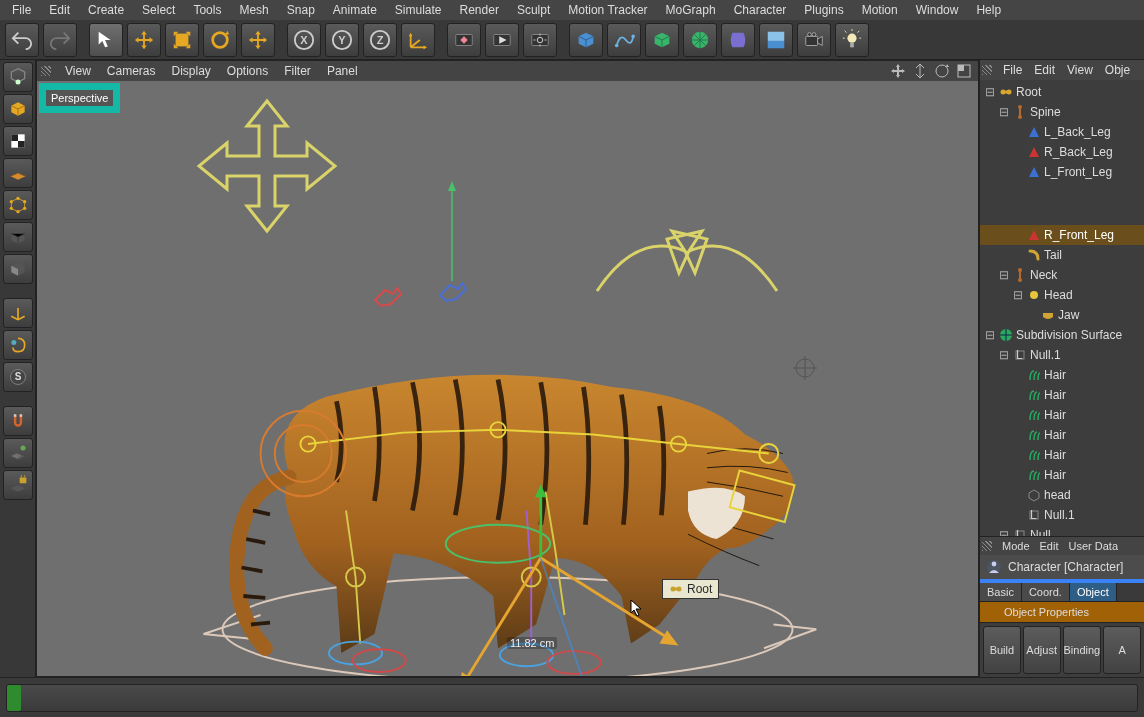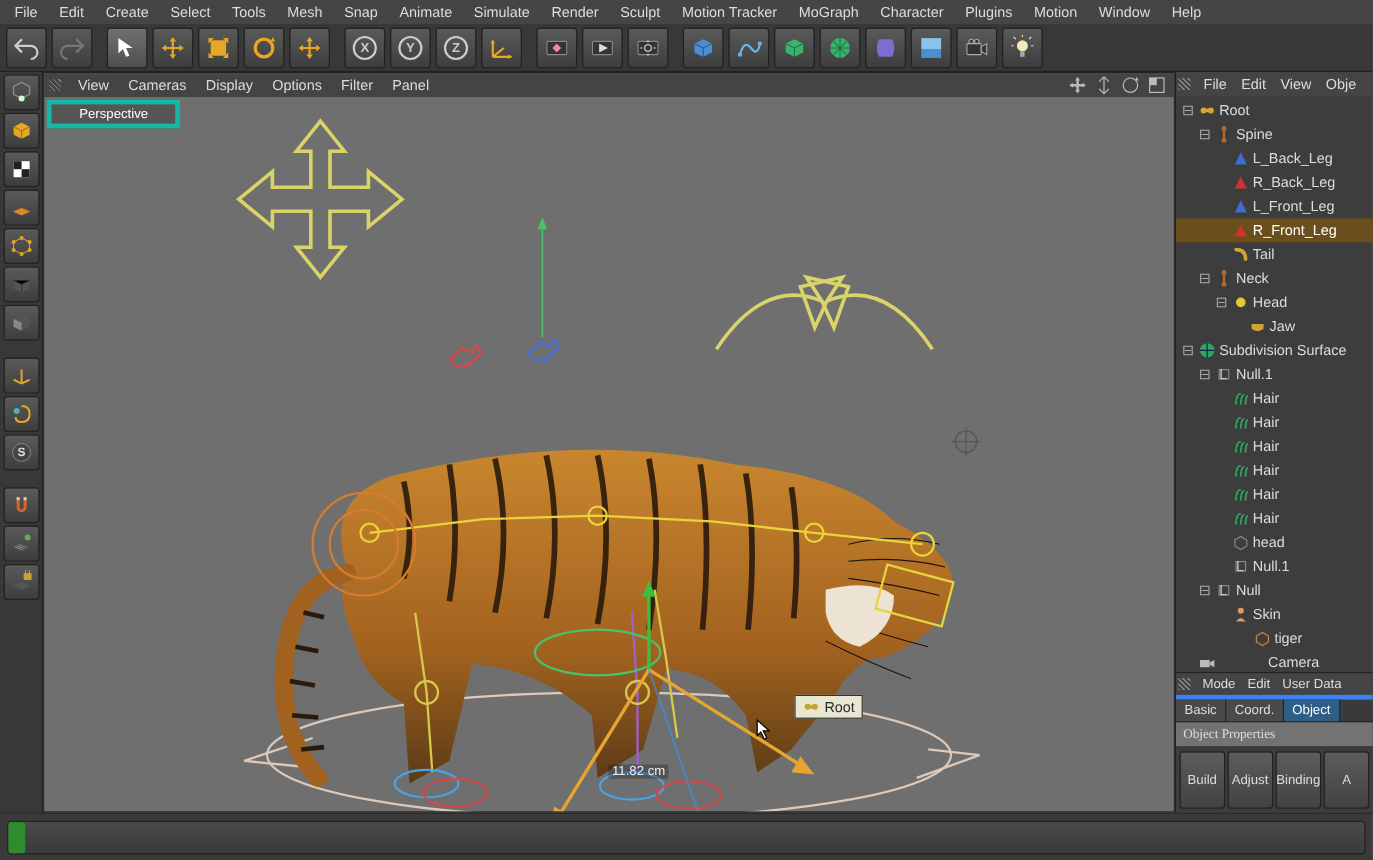--- a/index.html
+++ b/index.html
@@ -20,21 +20,21 @@
   .lbtn{width:30px;height:30px;border-radius:3px;display:flex;align-items:center;justify-content:center;background:linear-gradient(#5a5a5a,#3d3d3d);border:1px solid #222;}
   .lbtn svg{width:20px;height:20px;}
   .lsep{height:10px;}
   
   .center{flex:1;display:flex;flex-direction:column;background:#707070;border:1px solid #222;}
   .center-top{height:20px;background:#444;display:flex;align-items:center;padding:0 4px;gap:2px;}
   .center-top .drag{width:10px;height:10px;background:repeating-linear-gradient(45deg,#888,#888 1px,#444 1px,#444 3px);margin-right:4px;}
   .center-top .item{padding:2px 8px;color:#ddd;}
   .center-top .spacer{flex:1;}
   .center-top .icon{width:16px;height:16px;margin:0 2px;display:flex;align-items:center;justify-content:center;}
-  .center-label{position:absolute;background:#555;color:#fff;padding:2px 23px;border:4px solid #14b8a6;font-size:11px;}
+  .center-label{position:absolute;background:#555;color:#fff;padding:2px 5px;border:7px solid #14b8a6;font-size:11px;}
   .viewport{position:relative;flex:1;background:#6f6f6f;overflow:hidden;}
   .tooltip{position:absolute;background:#e9e7cf;color:#2a2a2a;padding:2px 6px;border:1px solid #333;font-size:11px;display:flex;align-items:center;gap:4px;}
   
   .right{width:165px;background:#3d3d3d;border-left:1px solid #222;display:flex;flex-direction:column;}
   .right-sub{height:20px;background:#444;display:flex;align-items:center;padding:0 2px;gap:2px;}
   .right-sub .drag{width:10px;height:10px;background:repeating-linear-gradient(45deg,#888,#888 1px,#444 1px,#444 3px);margin-right:3px;}
   .right-sub .item{padding:2px 6px;color:#ddd;}
   .tree{flex:1;overflow:auto;padding:2px 0;}
   .tree-row{display:flex;align-items:center;height:20px;color:#ddd;white-space:nowrap;}
   .tree-row.sel{background:#6a4f1c;color:#fff;}
@@ -43,21 +43,21 @@
   .tree-row .lbl{flex:1;padding-right:4px;}
   
   .attr{border-top:1px solid #222;}
   .attr .bar{height:18px;background:#444;display:flex;align-items:center;padding:0 2px;gap:2px;}
   .attr .bar .drag{width:10px;height:10px;background:repeating-linear-gradient(45deg,#888,#888 1px,#444 1px,#444 3px);margin-right:3px;}
   .attr .bar .item{padding:1px 5px;color:#ddd;font-size:11px;}
   .attr .title{display:flex;align-items:center;gap:6px;padding:4px 6px;background:#4c4c4c;color:#ddd;}
   .attr .tabs{display:flex;background:#3a3a3a;border-top:4px solid #3b82f6;border-bottom:1px solid #222;}
   .attr .tab{padding:3px 7px;font-size:11px;color:#ddd;background:#4a4a4a;border-right:1px solid #222;}
   .attr .tab.active{background:#2e5d86;color:#fff;}
-  .attr .section{padding:4px 6px;background:#737373;color:#ddd;border-bottom:1px solid #222;font-size:11px;font-family:Liberation Serif, serif;}
+  .attr .section{padding:4px 24px;background:#a16207;color:#ddd;border-bottom:1px solid #222;font-size:11px;}
   .attr .btns{display:flex;padding:3px 3px;gap:2px;background:#3d3d3d;}
   .attr .mbtn{flex:1;text-align:center;padding:17px 0;background:linear-gradient(#5c5c5c,#424242);border:1px solid #222;border-radius:3px;font-size:11px;color:#ddd;}
   
   .timeline{height:40px;background:#3a3a3a;border-top:1px solid #222;display:flex;align-items:center;}
   .timeline .tl-track{flex:1;height:28px;margin:0 6px;background:linear-gradient(#4a4a4a,#3a3a3a);border:1px solid #222;border-radius:3px;position:relative;}
   .timeline .tl-slider{position:absolute;left:0;top:0;height:100%;width:14px;background:#2e8b2e;border-radius:2px;}
   .tiger-body{position:absolute;left:160px;top:230px;width:640px;height:380px;}
 </style>
 </head>
 <body>
@@ -540,21 +540,21 @@
         </div>
         <div class="tree-row" style="padding-left: 32px;">
           <span class="twisty"></span>
           <span class="ico">
             <svg width="14" height="14" viewBox="0 0 14 14">
               <path d="M2 12 L7 2 L12 12 Z" fill="#3b6fd1"></path>
             </svg>
           </span>
           <span class="lbl">L_Front_Leg</span>
         </div>
-        <div class="tree-row sel" style="padding-left: 32px;">
+        <div class="tree-row sel" style="padding-left: 32px; margin-top: 43px;">
           <span class="twisty"></span>
           <span class="ico">
             <svg width="14" height="14" viewBox="0 0 14 14">
               <path d="M2 12 L7 2 L12 12 Z" fill="#c33"></path>
             </svg>
           </span>
           <span class="lbl">R_Front_Leg</span>
         </div>
         <div class="tree-row" style="padding-left: 32px;">
           <span class="twisty"></span>
@@ -740,20 +740,28 @@
 
     <div class="attr">
       <div class="bar">
         <div class="drag"></div>
         <div id="attrmenu" style="display:flex;">
             <div class="item">Mode</div>
             <div class="item">Edit</div>
             <div class="item">User Data</div>
           </div>
       </div>
+      <div class="title">
+        <svg width="16" height="16" viewBox="0 0 16 16">
+            <circle cx="8" cy="8" r="7" fill="#4a5560"></circle>
+            <circle cx="8" cy="5" r="2.4" fill="#cce"></circle>
+            <path d="M3 14 Q8 8 13 14" fill="#cce"></path>
+          </svg>
+        <span>Character [Character]</span>
+      </div>
       <div class="tabs" id="attrtabs">
           <div class="tab">Basic</div>
           <div class="tab">Coord.</div>
           <div class="tab active">Object</div>
         </div>
       <div class="section">Object Properties</div>
       <div class="btns" id="attrbtns">
           <div class="mbtn">Build</div>
           <div class="mbtn">Adjust</div>
           <div class="mbtn">Binding</div>

